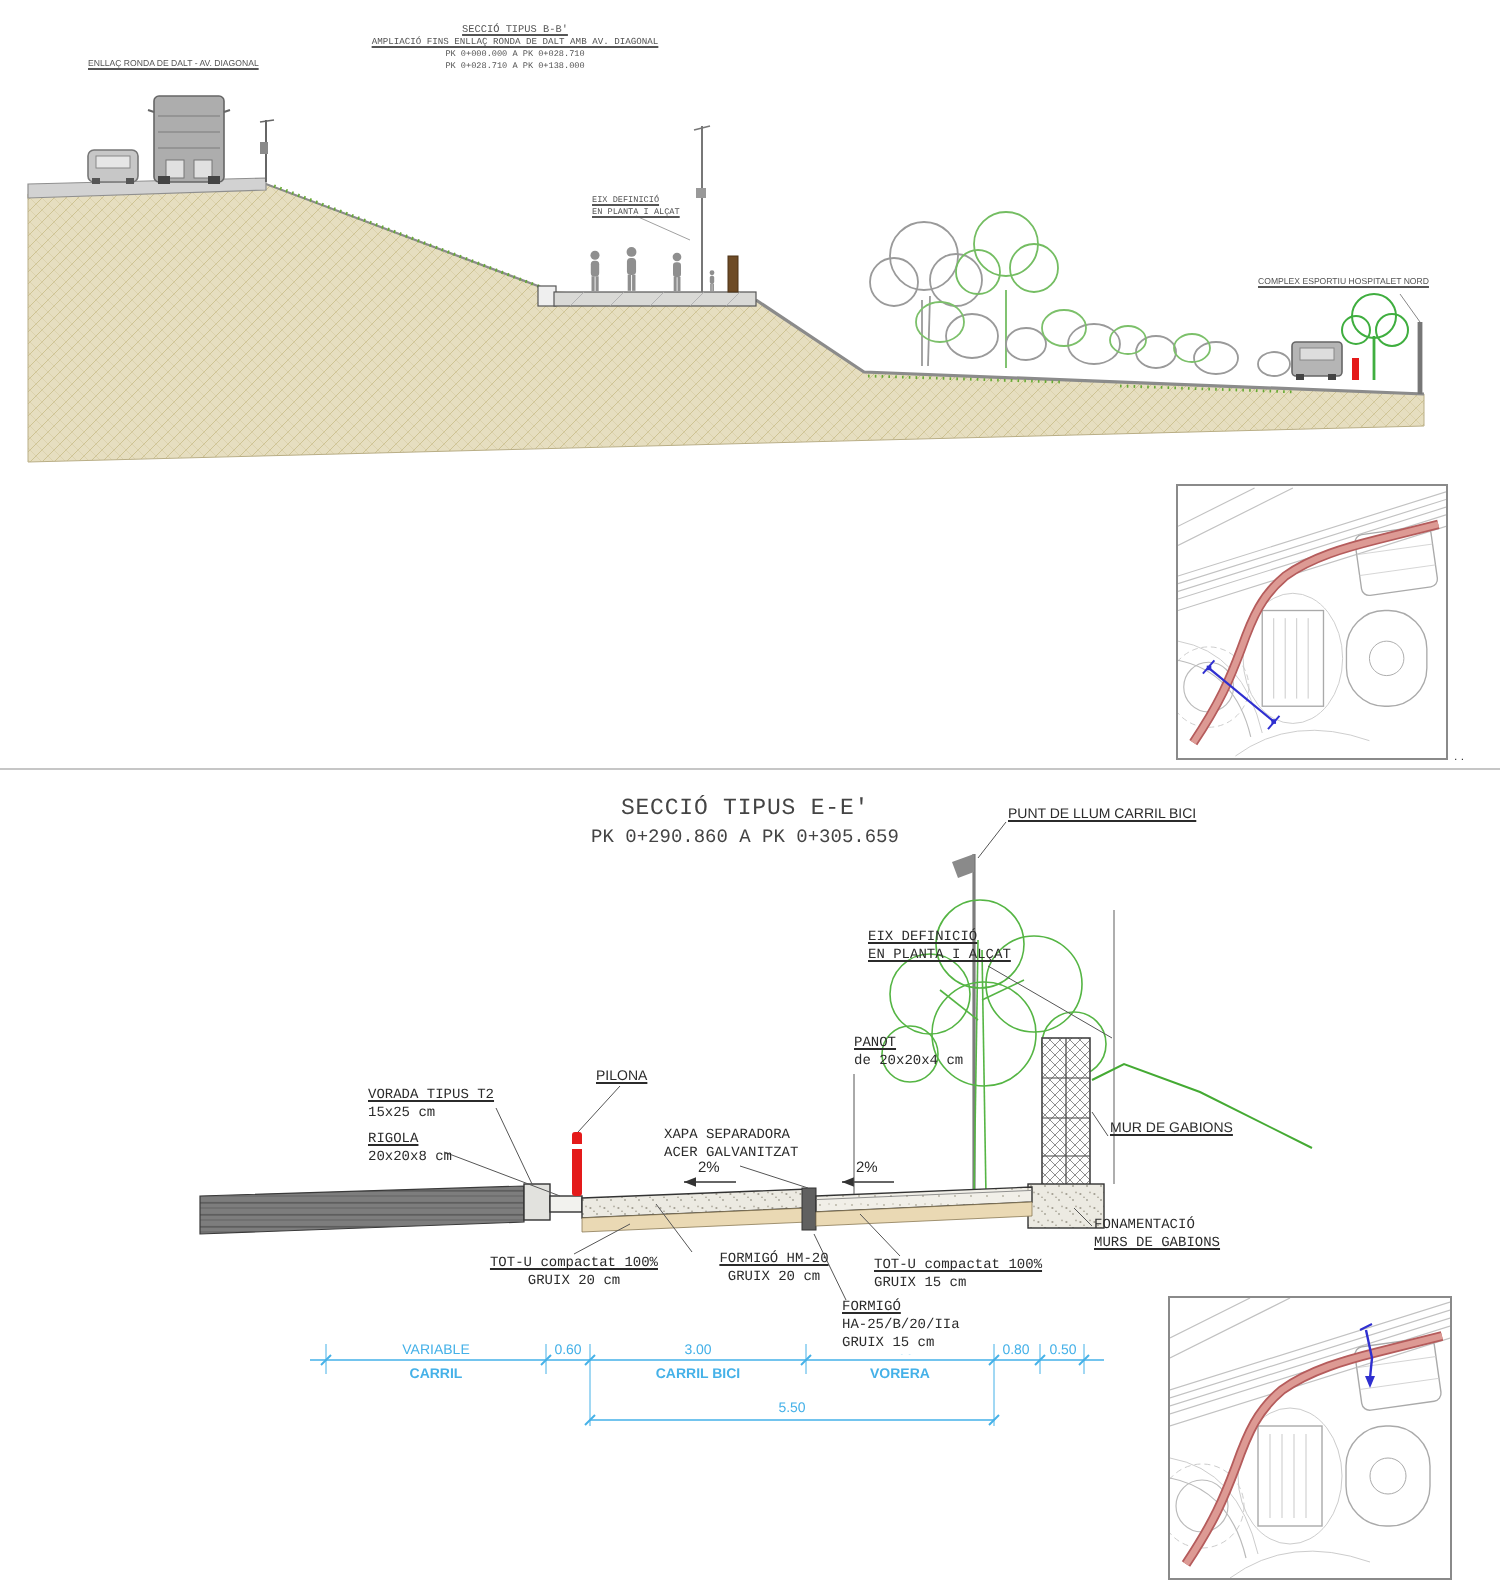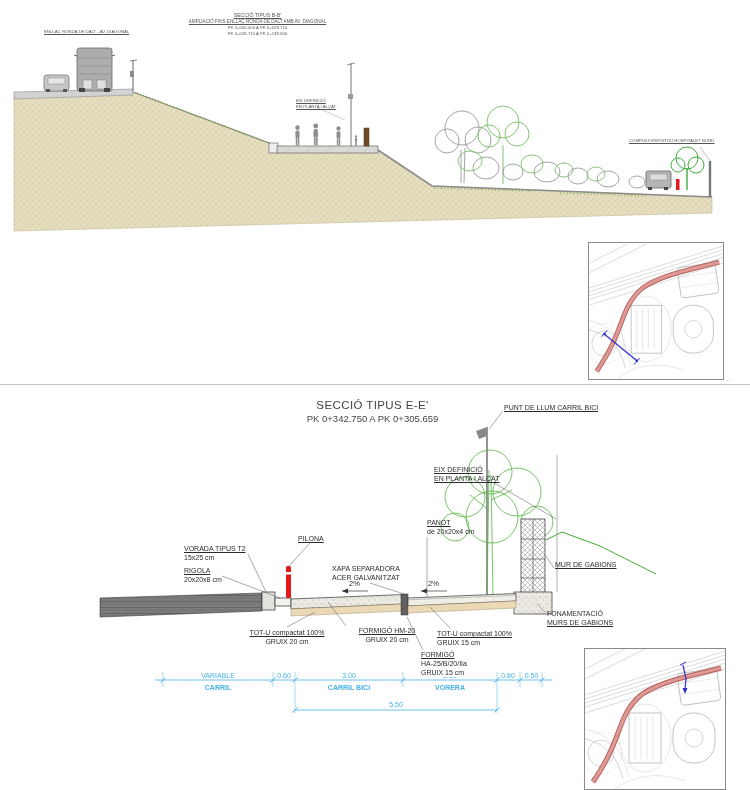--- a/index.html
+++ b/index.html
@@ -1,20 +1,20 @@
 <!DOCTYPE html>
 <html><head>
 <meta charset="utf-8">
 <style>
   html,body{margin:0;padding:0;background:#fff;}
   .sheet{position:relative;width:750px;height:790px;background:#fff;
          font-family:"Liberation Sans",sans-serif;overflow:hidden;}
   svg.base{position:absolute;left:0;top:0;z-index:1;}
   .lbl{position:absolute;white-space:nowrap;color:#2b2b2b;font-size:7px;line-height:1.3;z-index:2;}
-  .stack span{display:block;}
+  .stack span{display:block;font-family:Liberation Mono, monospace;}
   .u{text-decoration:underline;}
   .c{text-align:center;}
   .xs{font-size:4.3px;line-height:1.35;color:#555;}
   .t-blk{color:#444;}
   .t1{font-size:11.5px;letter-spacing:.4px;display:block;}
   .t2{font-size:9.5px;display:block;}
   .dim{color:#45b1e8;}
   .b{font-weight:bold;}
   .bg{background:#fff;z-index:3;padding:0 2px 0 0;}
   .map{position:absolute;border:1px solid #8a8a8a;background:#fff;z-index:2;}
@@ -276,21 +276,21 @@
   </div>
   <span class="lbl xs u" style="left:44px;top:29px;">ENLLAÇ RONDA DE DALT - AV. DIAGONAL</span>
   <div class="lbl stack xs" style="left:296px;top:98px;">
     <span class="u">EIX DEFINICIÓ</span>
     <span class="u">EN PLANTA I ALÇAT</span>
   </div>
   <span class="lbl xs u" style="left:629px;top:138px;">COMPLEX ESPORTIU HOSPITALET NORD</span>
 
   <div class="lbl stack c t-blk" style="left:250px;top:398px;width:245px;">
     <span class="t1">SECCIÓ TIPUS E-E'</span>
-    <span class="t2">PK 0+342.750 A PK 0+305.659</span>
+    <span class="t2">PK 0+290.860 A PK 0+305.659</span>
   </div>
 
   <span class="lbl u" style="left:504px;top:403px;">PUNT DE LLUM CARRIL BICI</span>
   <div class="lbl stack" style="left:434px;top:465px;">
     <span class="u">EIX DEFINICIÓ</span>
     <span class="u">EN PLANTA I ALÇAT</span>
   </div>
   <span class="lbl u" style="left:298px;top:534px;">PILONA</span>
   <div class="lbl stack" style="left:184px;top:544px;">
     <span class="u">VORADA TIPUS T2</span>

